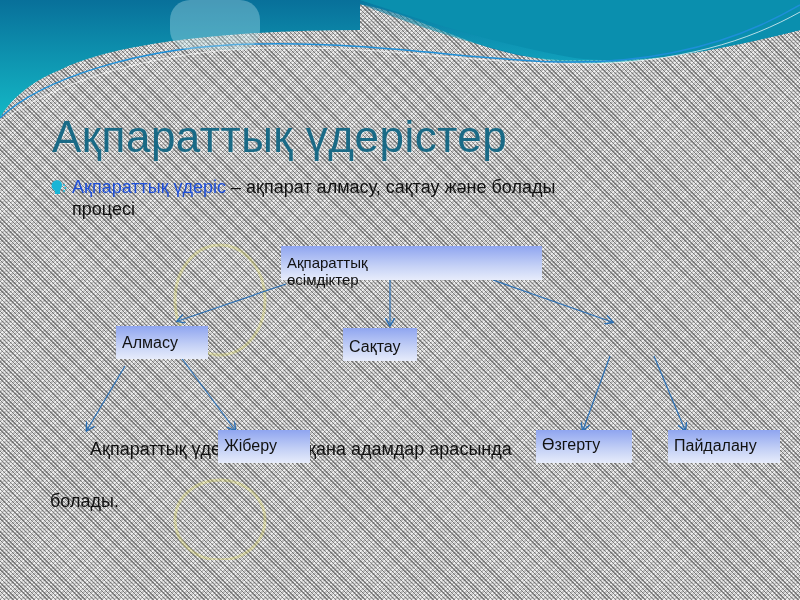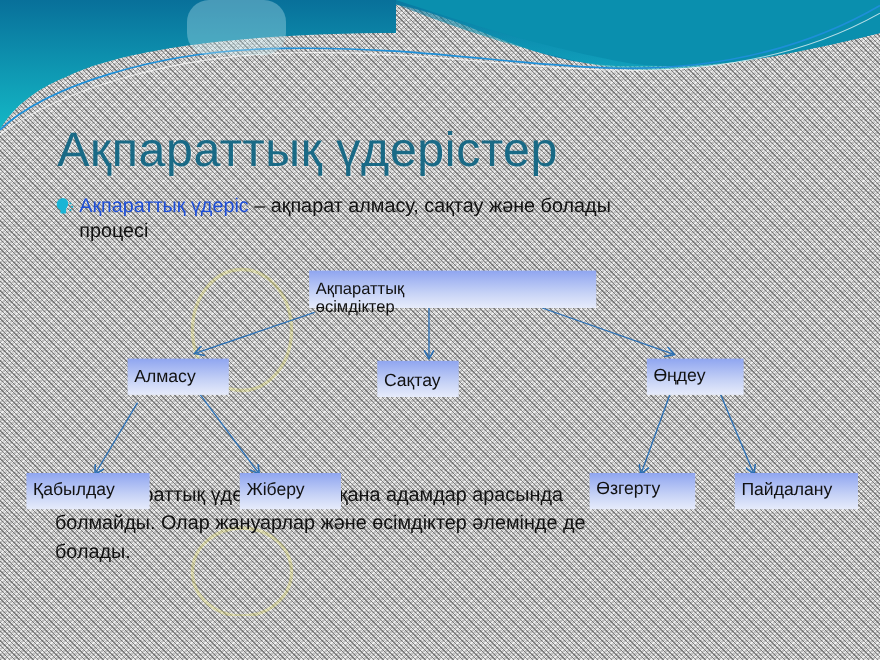--- a/index.html
+++ b/index.html
@@ -82,21 +82,21 @@
       <circle cx="14" cy="11" r="1" fill="#19b5d6"></circle>
     </svg>
     <div class="bullet-text">
       <span class="term">Ақпараттық үдеріс</span><span> – ақпарат алмасу, сақтау және болады</span><br>
       <span>процесі</span>
     </div>
   </div>
 
   <div class="para2">
     <span>Ақпараттық үдерістер тек қана адамдар арасында</span><br>
-    <span>болмайды. Олар жануарлар және өсімдіктер әлемінде де</span><br>
+    <br>
     <span>болады.</span>
   </div>
 
   <svg class="connectors" viewBox="0 0 800 600">
     <defs>
       <marker id="arr" markerWidth="8" markerHeight="8" refX="6" refY="4" orient="auto">
         <path d="M0,0 L7,4 L0,8" fill="none" stroke="#2a6fb4" stroke-width="1.2"></path>
       </marker>
     </defs>
     <g stroke="#2a6fb4" stroke-width="1.2" fill="none" marker-end="url(#arr)">
@@ -114,27 +114,21 @@
     <span>Ақпараттық</span><br>
     <span>өсімдіктер</span>
   </div>
 
   <div class="box" style="left:116px;top:326px;width:92px;height:33px;padding-top:7px;">
     <span>Алмасу</span>
   </div>
   <div class="box" style="left:343px;top:328px;width:74px;height:33px;padding-top:9px;">
     <span>Сақтау</span>
   </div>
-  <div class="box" style="left:588px;top:326px;width:88px;height:33px;padding-top:6px;">
-    <span>Өңдеу</span>
-  </div>
 
-  <div class="box" style="left:24px;top:430px;width:112px;height:33px;padding-top:6px;">
-    <span>Қабылдау</span>
-  </div>
   <div class="box" style="left:218px;top:430px;width:92px;height:33px;padding-top:6px;">
     <span>Жіберу</span>
   </div>
   <div class="box" style="left:536px;top:430px;width:96px;height:33px;padding-top:5px;">
     <span>Өзгерту</span>
   </div>
   <div class="box" style="left:652px;top:430px;width:112px;height:33px;padding-top:6px;margin-left:16px;">
     <span>Пайдалану</span>
   </div>
 

